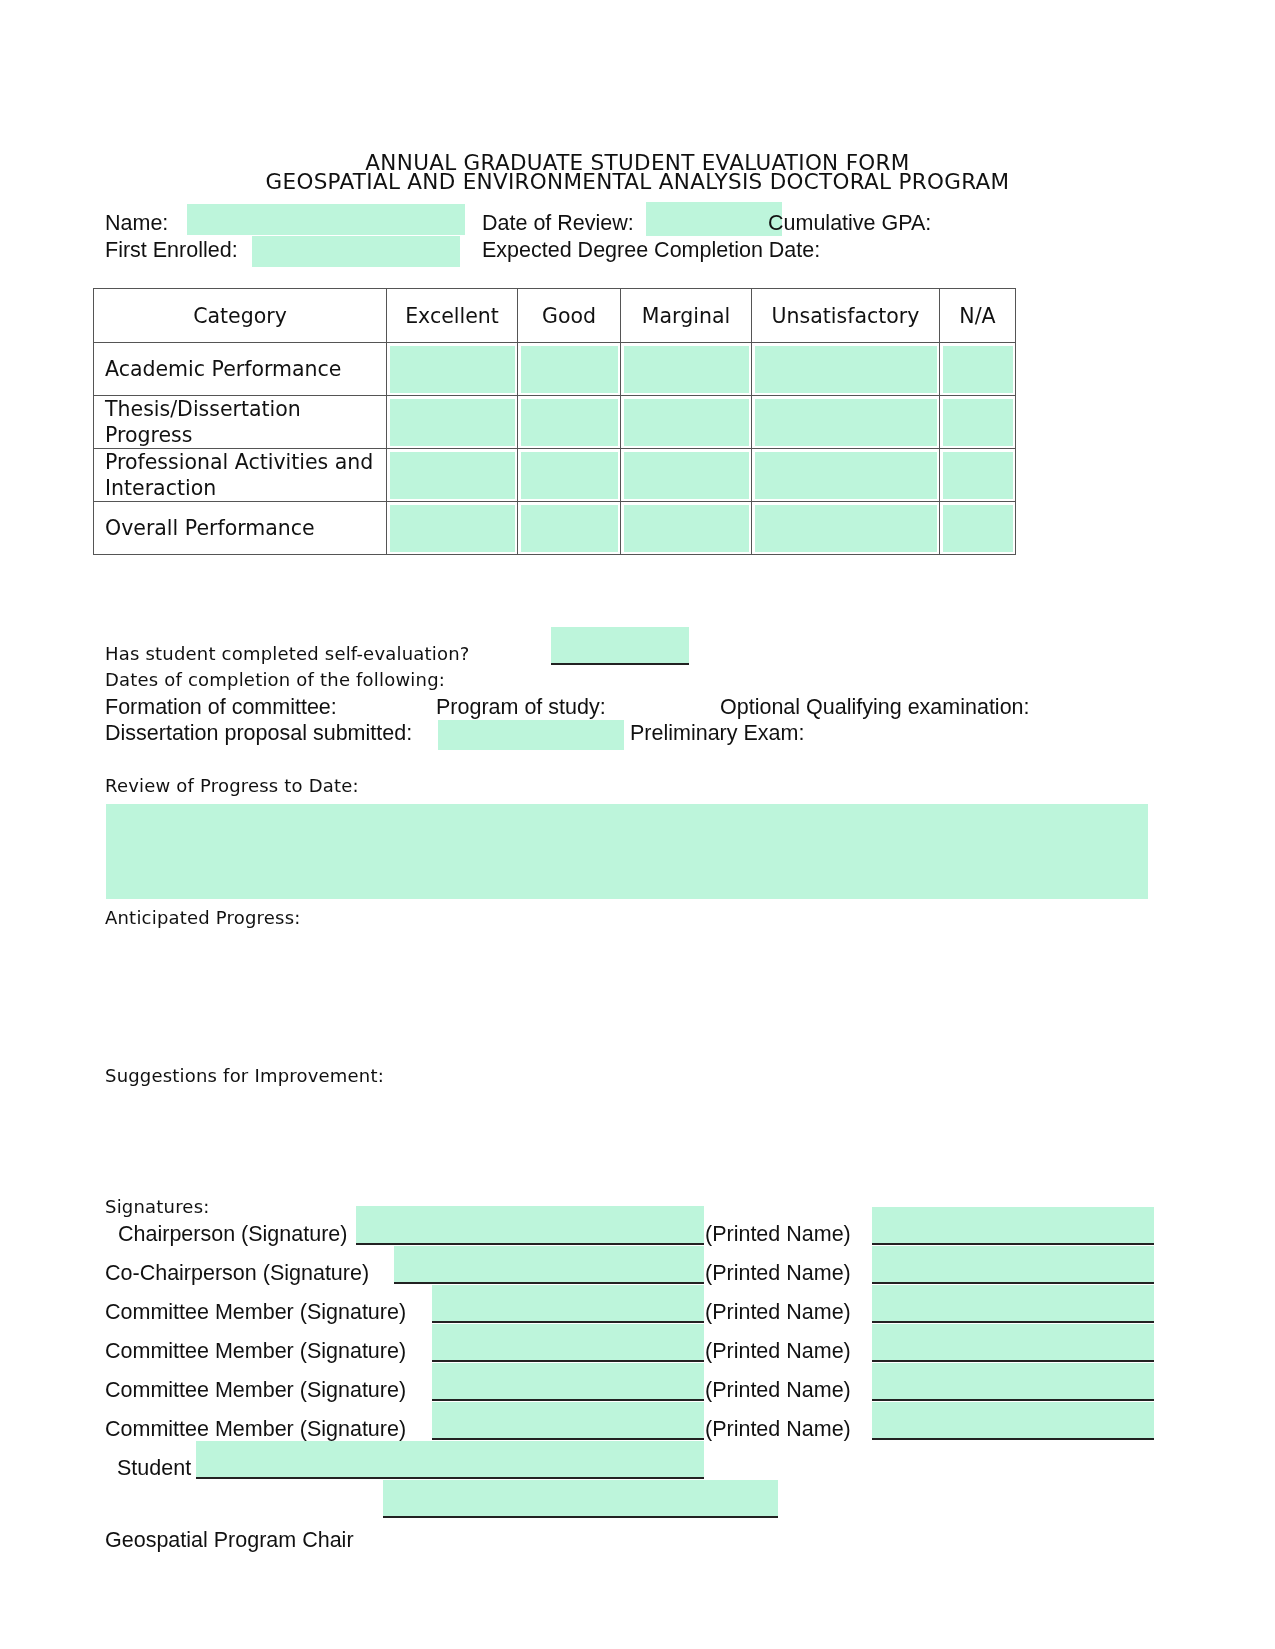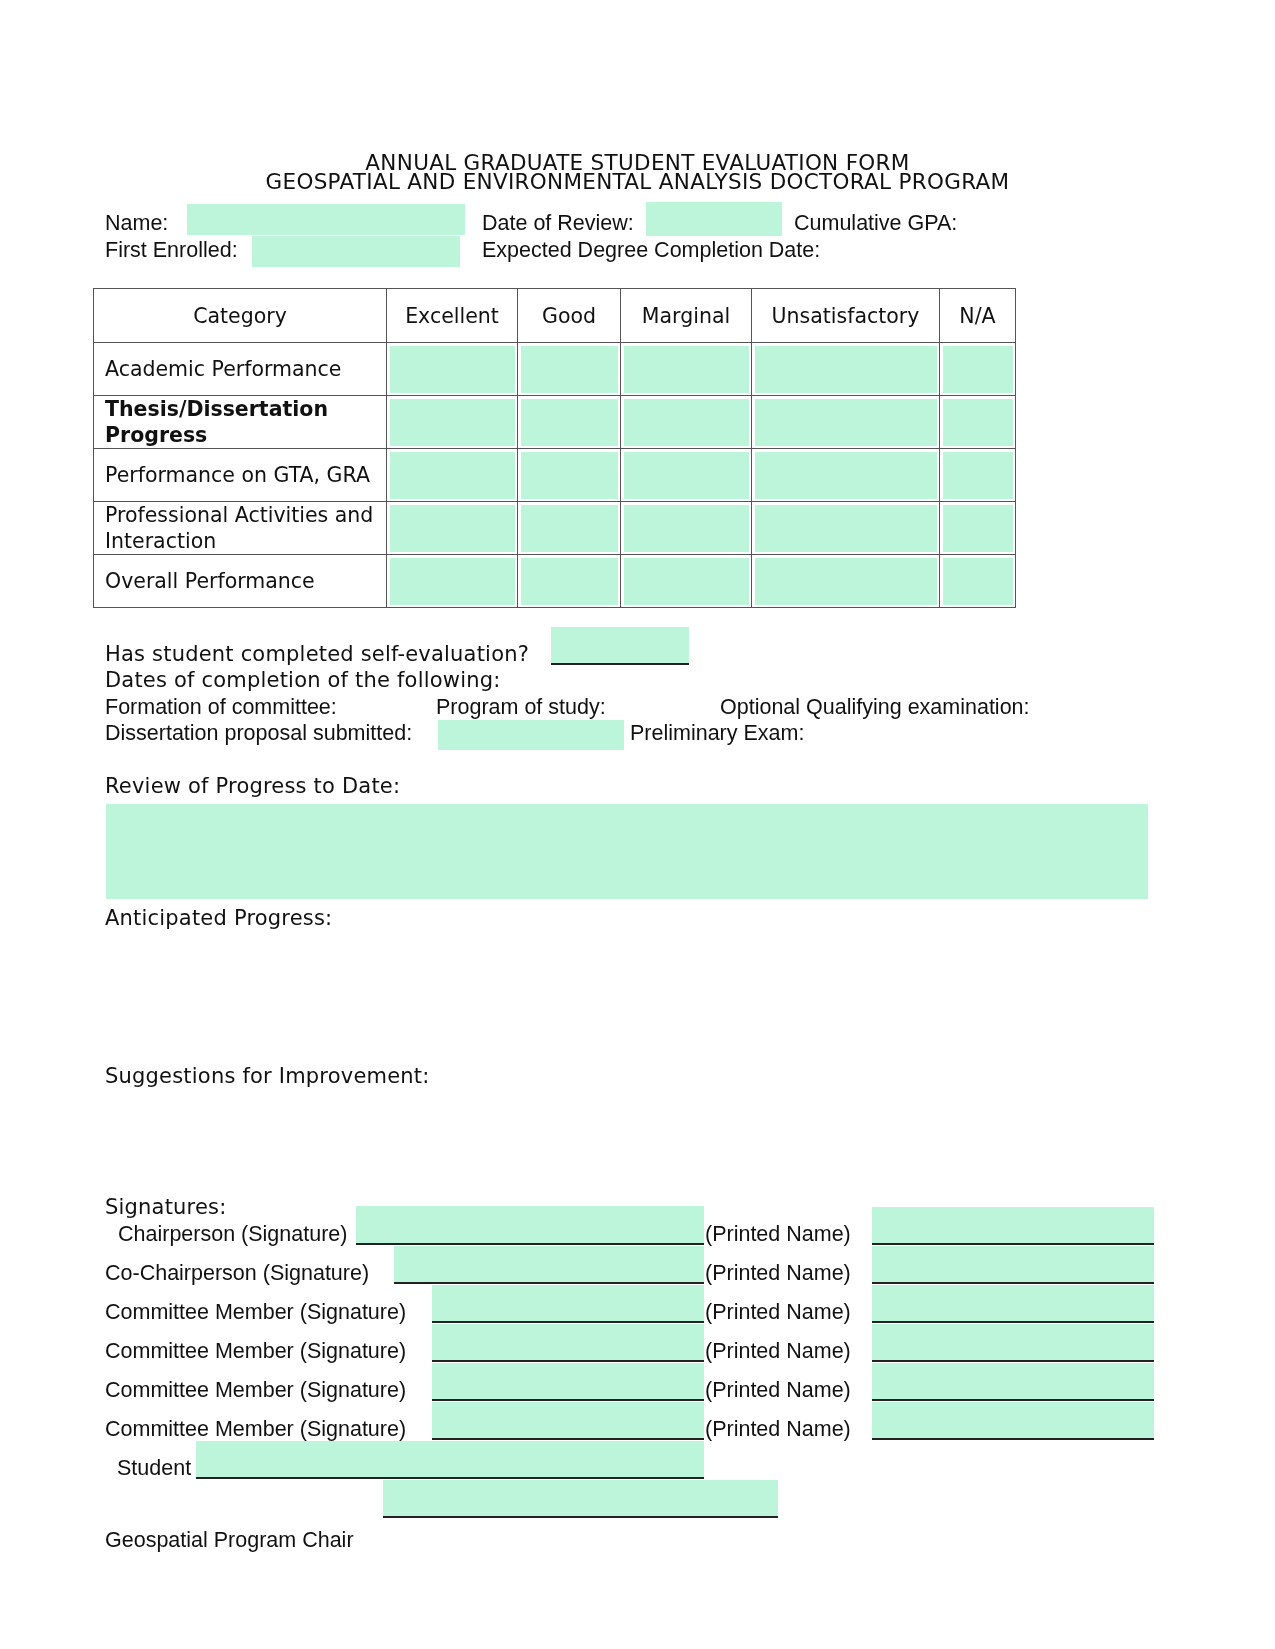--- a/index.html
+++ b/index.html
@@ -1,20 +1,20 @@
 <!DOCTYPE html>
 <html><head>
 <meta charset="utf-8">
 <style>
   html, body { margin:0; padding:0; background:#ffffff; }
   body { width:1275px; height:1649px; position:relative; overflow:hidden;
          font-family:"Liberation Sans", sans-serif; color:#111; }
   .abs { position:absolute; }
   .txt { font-size:21.5px; line-height:26px; white-space:nowrap; }
-  .dv  { font-family:"DejaVu Sans", sans-serif; font-size:21px; letter-spacing:0.2px; }
+  .dv  { font-family:"DejaVu Sans", sans-serif; font-size:18px; letter-spacing:0.2px; }
   .fld { position:absolute; background:#bdf5db; }
   .uline { border-bottom:2px solid #222; }
   .title { font-size:21.5px; line-height:26px; text-align:center; width:1275px; left:0; letter-spacing:0.3px; }
   table.eval { position:absolute; left:93px; top:288px; border-collapse:collapse;padding-left:40px; }
   table.eval th, table.eval td { border:1.5px solid #555; padding:0; }
   table.eval th { font-family:"DejaVu Sans", sans-serif; font-weight:normal; font-size:20.5px; height:53px; text-align:center; }
   table.eval td.cat { font-family:"DejaVu Sans", sans-serif; font-size:20.5px; line-height:26px; padding-left:11px; height:52px; vertical-align:middle; }
   table.eval td.cell { position:relative; }
   table.eval td.cell .fill { position:absolute; left:3px; right:2px; top:3px; bottom:2px; background:#bdf5db; }
 </style>
@@ -23,21 +23,21 @@
 
 <div class="abs title dv" style="top:124px;margin-top:45px;">GEOSPATIAL AND ENVIRONMENTAL ANALYSIS DOCTORAL PROGRAM</div>
 <div class="abs title dv" style="top:150px;">ANNUAL GRADUATE STUDENT EVALUATION FORM</div>
 
 <div class="abs txt" style="left:105px; top:210px;">Name:</div>
 <div class="fld" style="left:187px; top:204px; width:278px; height:31px;"><span></span></div>
 
 <div class="abs txt" style="left:482px; top:210px;">Date of Review:</div>
 <div class="fld" style="left:646px; top:202px; width:136px; height:34px;"><span></span></div>
 
-<div class="abs txt" style="left:794px; top:210px;">Cumulative GPA:</div>
+<div class="abs txt" style="left:768px; top:210px;">Cumulative GPA:</div>
 
 <div class="abs txt" style="left:105px; top:237px;">First Enrolled:</div>
 <div class="fld" style="left:252px; top:236px; width:208px; height:31px;"><span></span></div>
 
 <div class="abs txt" style="left:482px; top:237px;">Expected Degree Completion Date:</div>
 
 <table class="eval">
   <thead>
     <tr>
       <th style="width:292px;">Category</th>
@@ -61,39 +61,21 @@
           <div class="fill"></div>
         </td>
       <td class="cell">
           <div class="fill"></div>
         </td>
       <td class="cell">
           <div class="fill"></div>
         </td>
     </tr>
     <tr>
-      <td class="cat" style="white-space:normal;font-weight:bold;">Thesis/Dissertation Progress</td>
-      <td class="cell">
-          <div class="fill"></div>
-        </td>
-      <td class="cell">
-          <div class="fill"></div>
-        </td>
-      <td class="cell">
-          <div class="fill"></div>
-        </td>
-      <td class="cell">
-          <div class="fill"></div>
-        </td>
-      <td class="cell">
-          <div class="fill"></div>
-        </td>
-    </tr>
-    <tr>
-      <td class="cat">Performance on GTA, GRA</td>
+      <td class="cat" style="white-space:normal;">Thesis/Dissertation Progress</td>
       <td class="cell">
           <div class="fill"></div>
         </td>
       <td class="cell">
           <div class="fill"></div>
         </td>
       <td class="cell">
           <div class="fill"></div>
         </td>
       <td class="cell">

